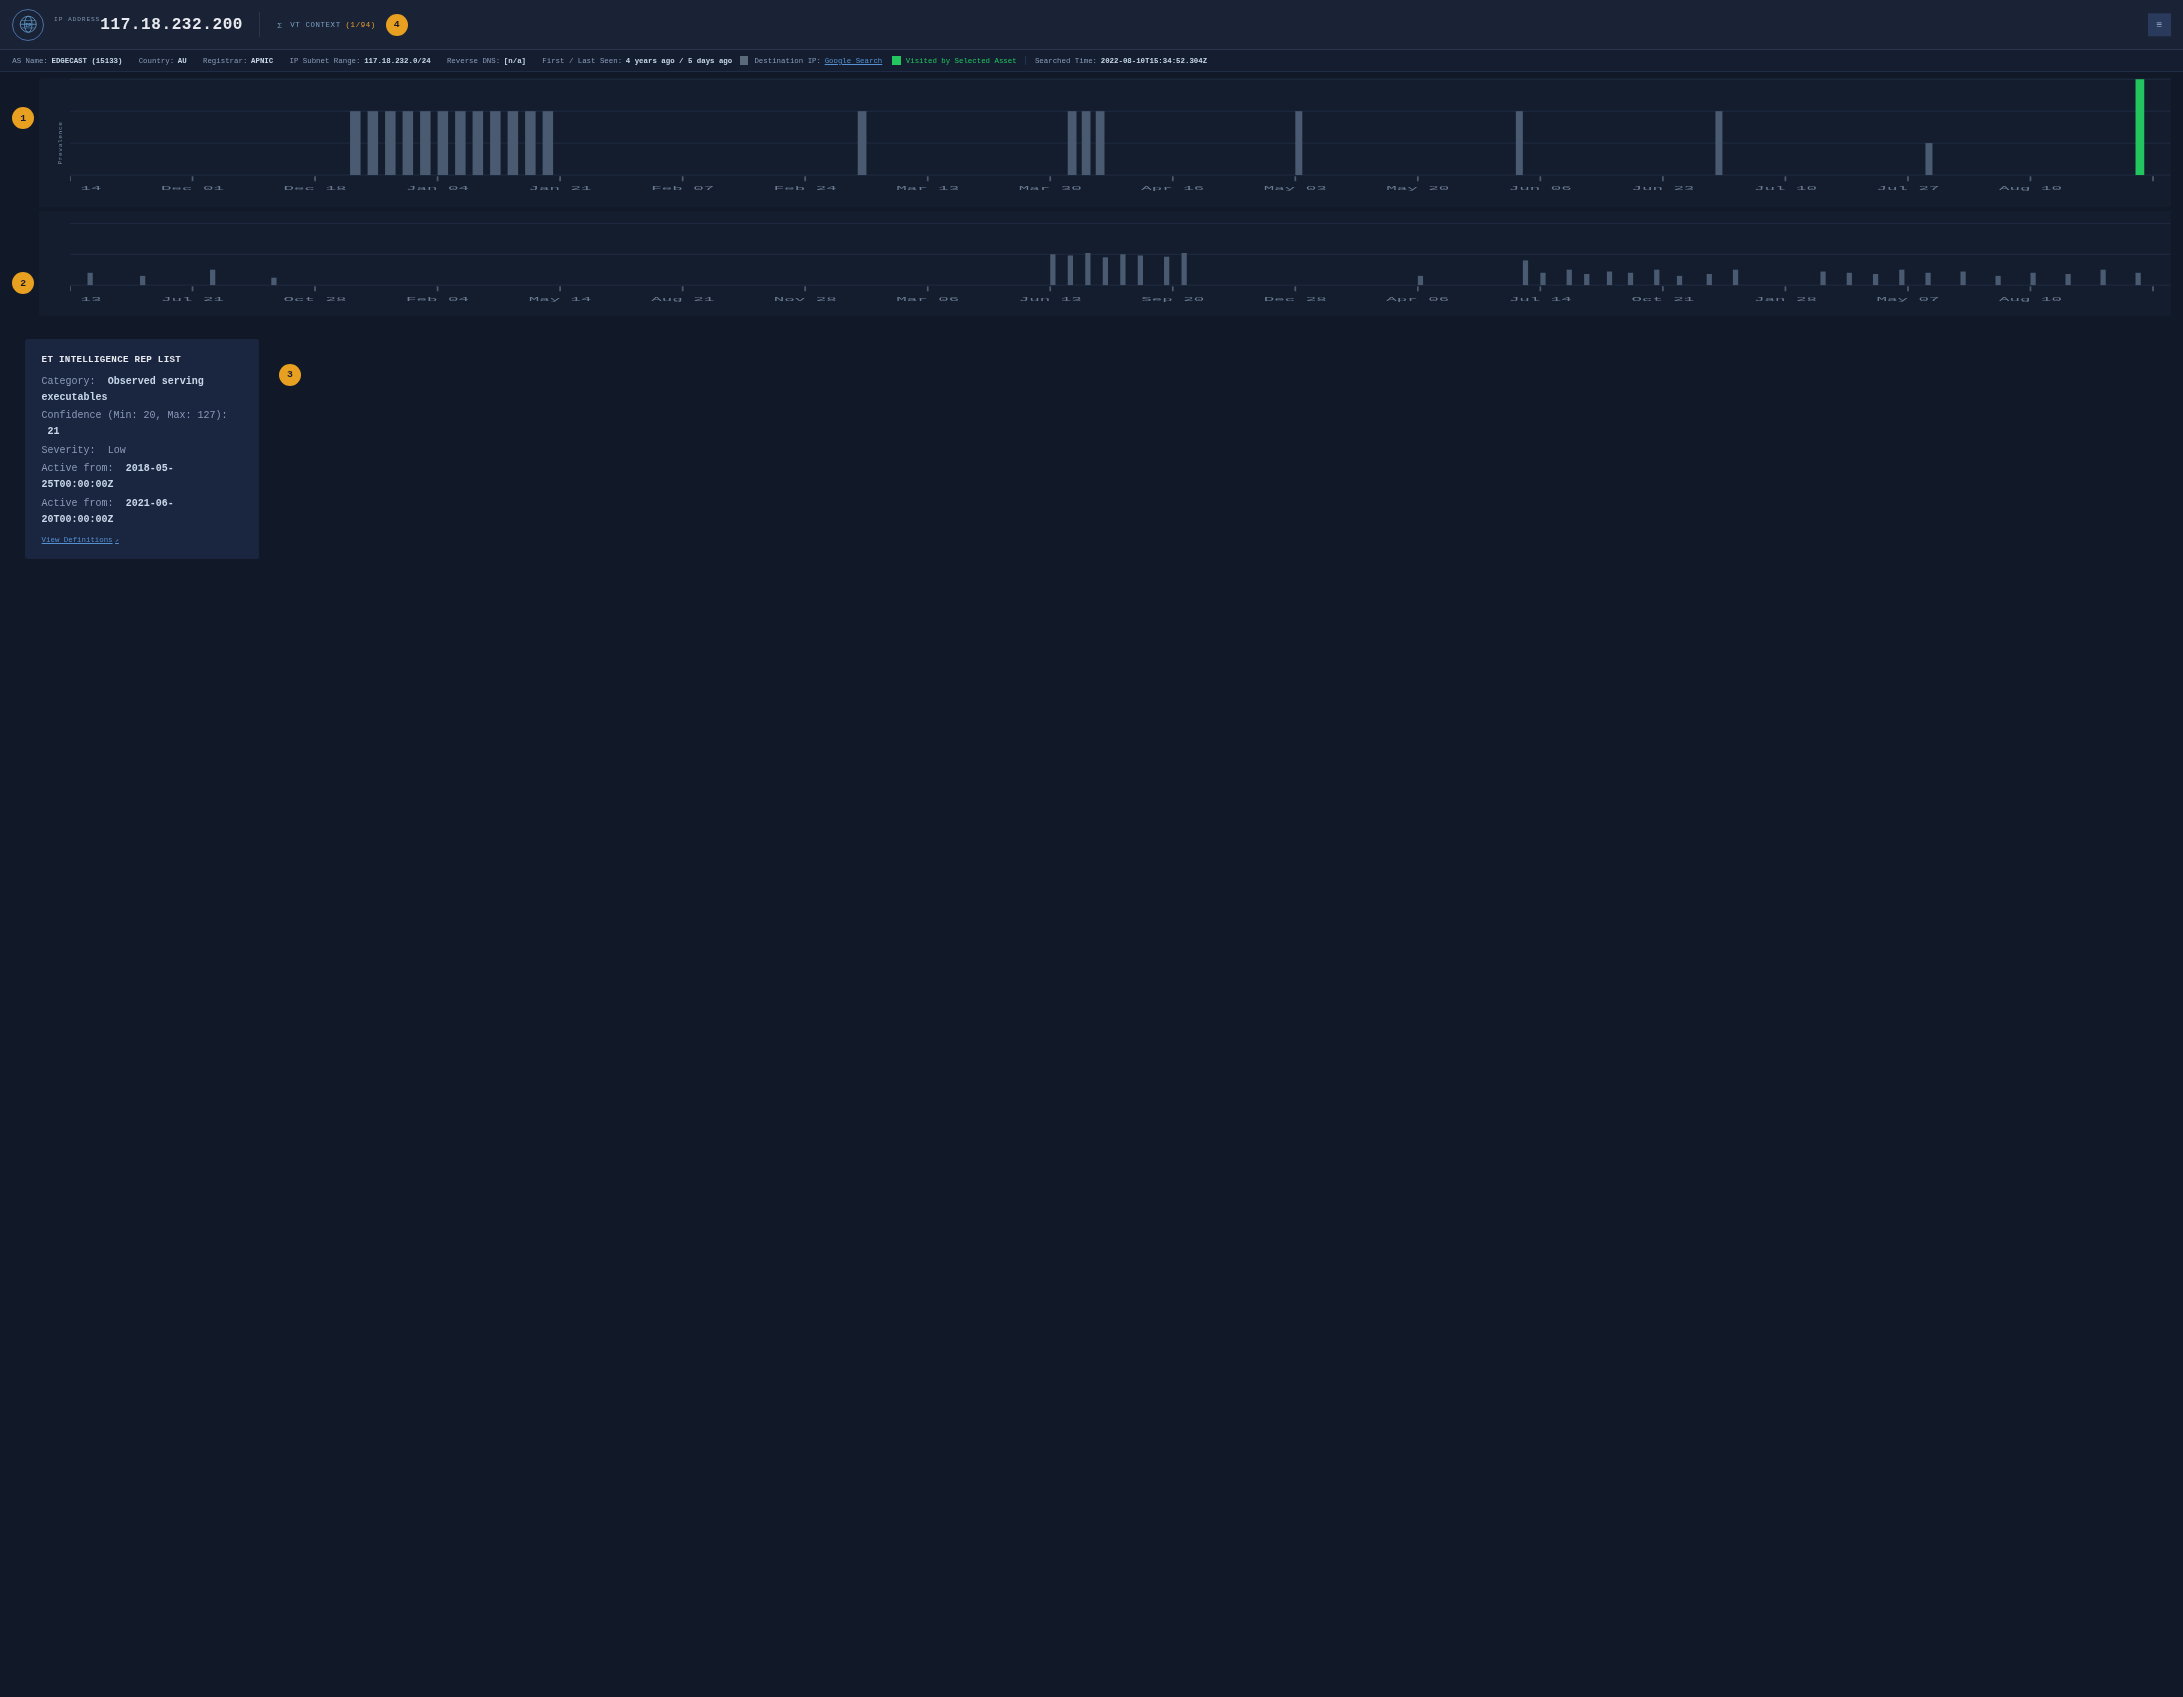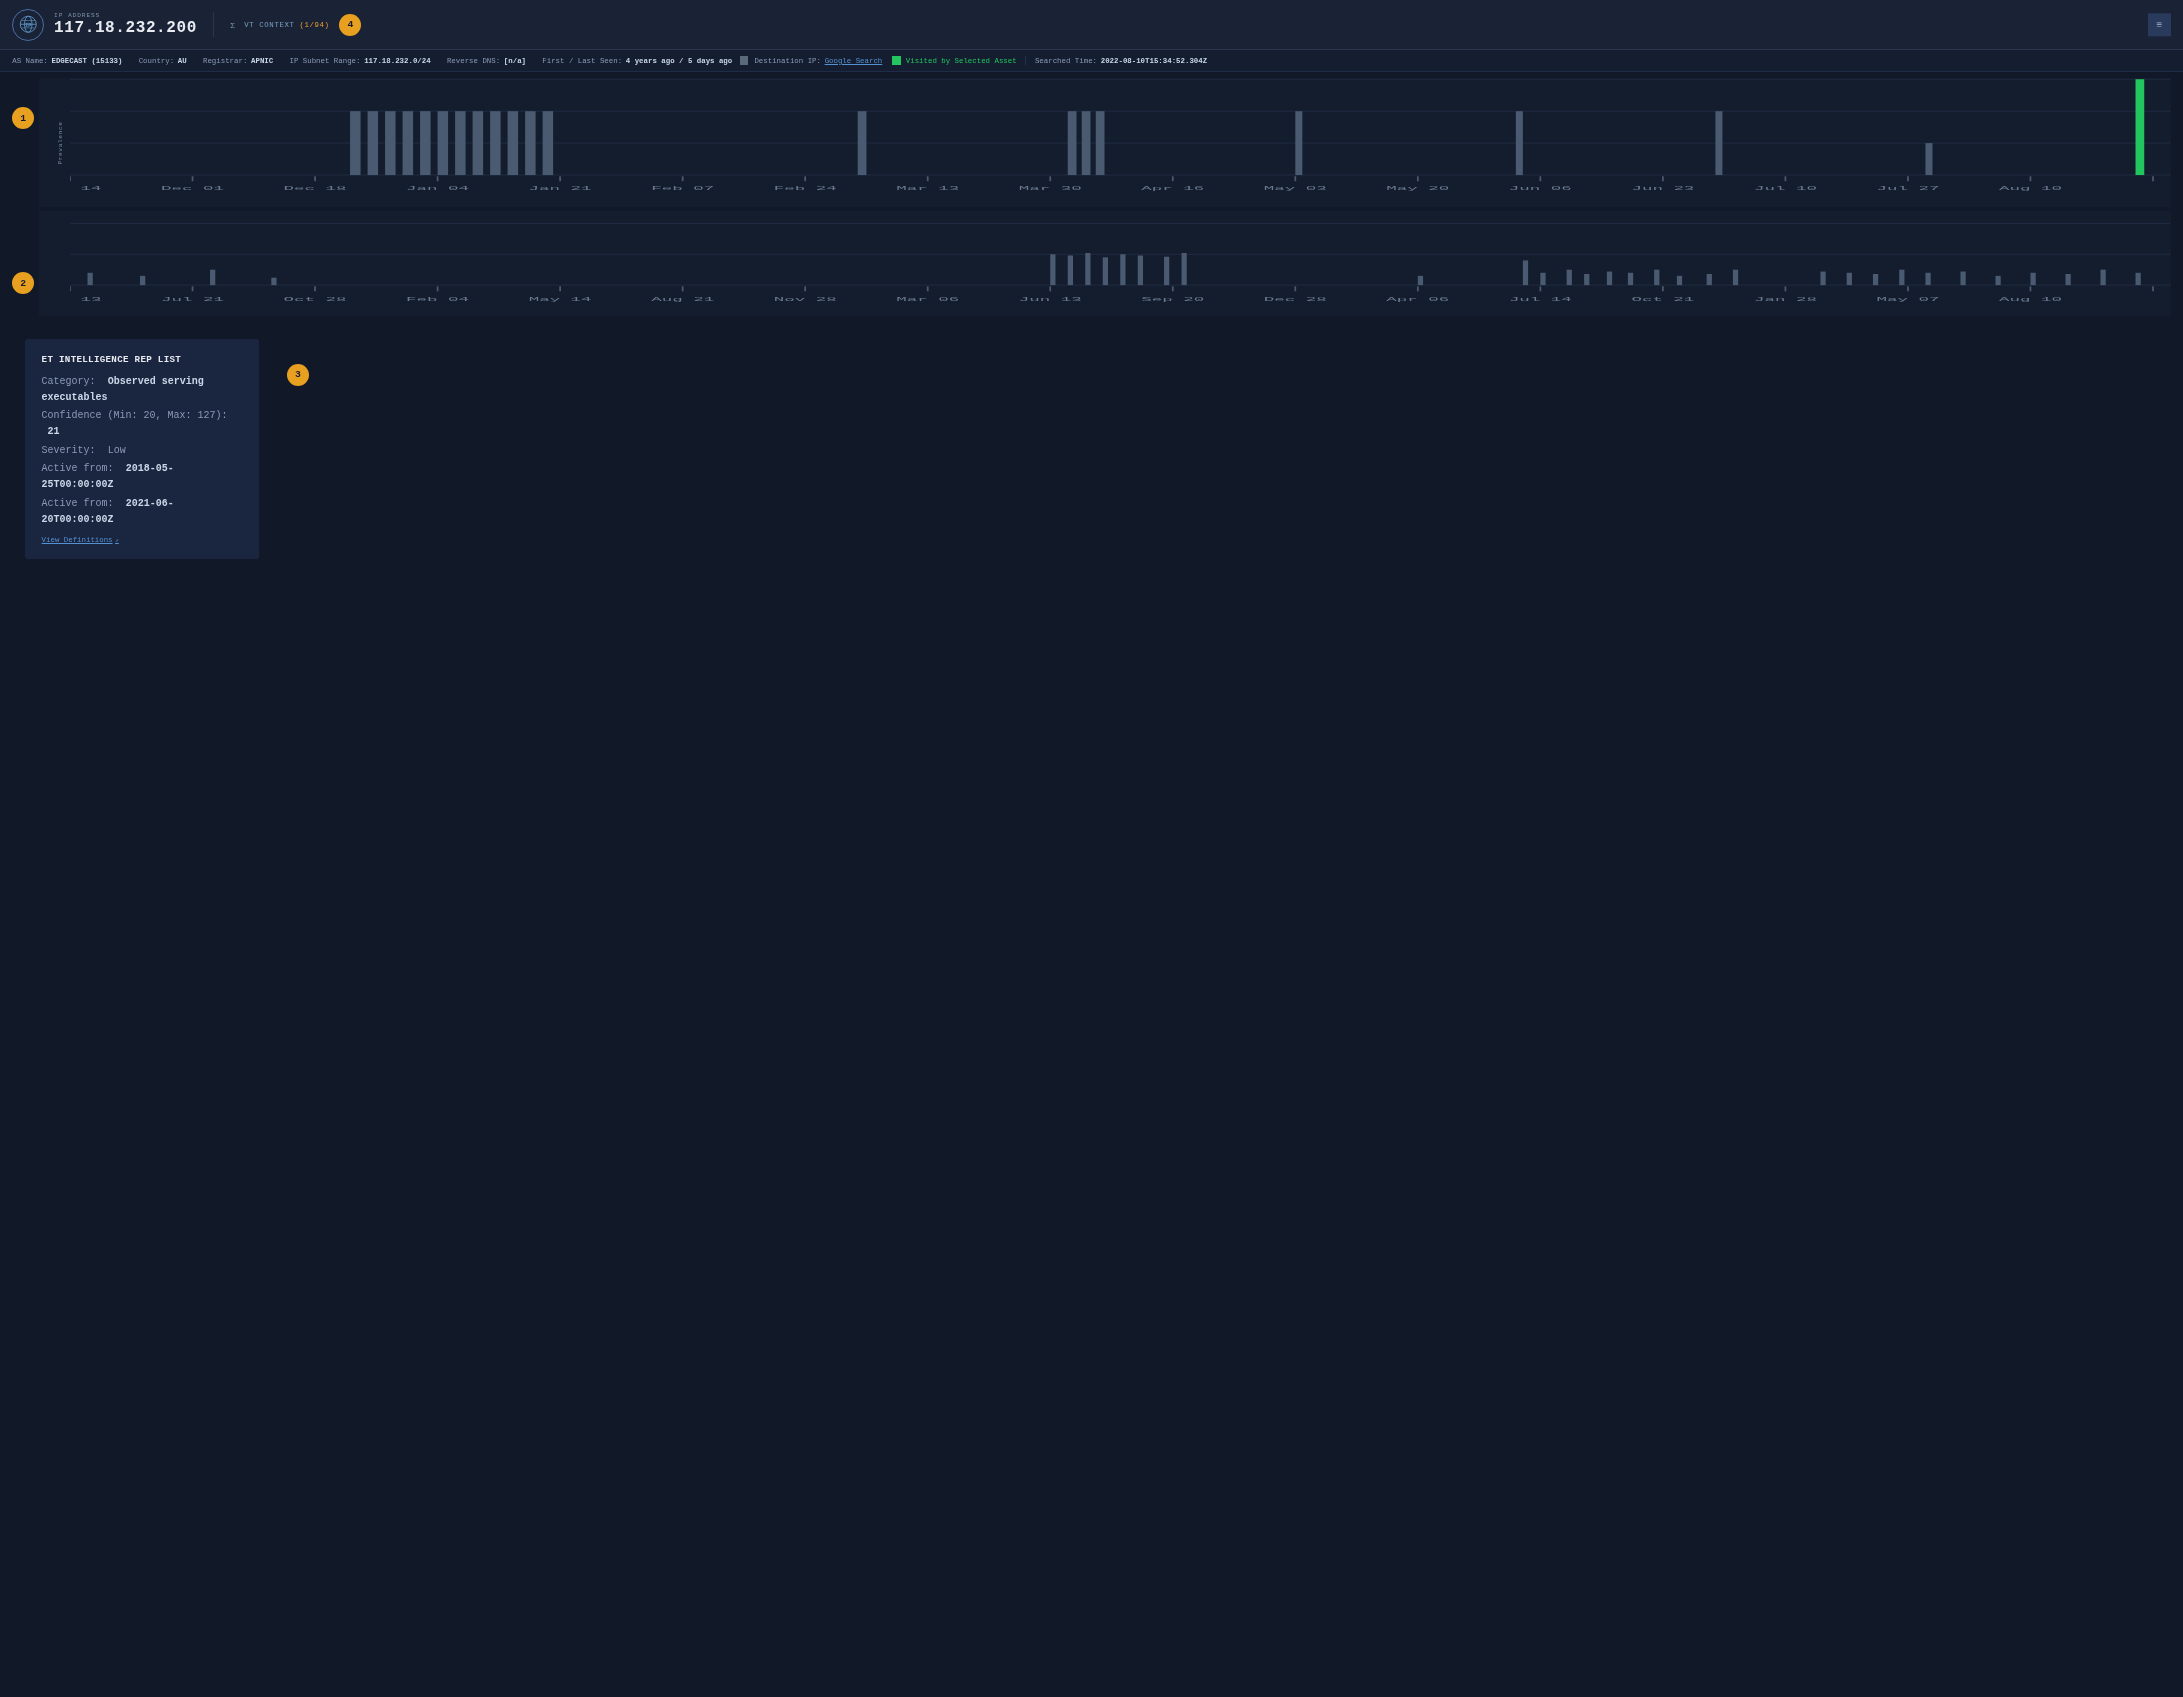--- a/index.html
+++ b/index.html
@@ -23,21 +23,21 @@
       width: 32px;
       height: 32px;
       border: 1.2px solid #4a6fa5;
       border-radius: 50%;
       display: flex;
       align-items: center;
       justify-content: center;
       color: #7aa3d0;
       font-size: 11px;
     }
-    .header-text-block { display: flex; flex-direction: column; }
+    .header-text-block { display: flex; }
     .ip-label { font-size: 6.2px; color: #7a8fa8; letter-spacing: 0.9px; text-transform: uppercase; }
     .ip-address { font-size: 16px; color: #e8eaf0; font-weight: bold; letter-spacing: 0.6px; }
     .divider-v { width: 0.6px; height: 24.6px; background: #2a3550; margin: 0 6.2px; }
     .vt-context {
       display: flex;
       align-items: center;
       gap: 4.9px;
       color: #7a9fc0;
       font-size: 7.4px;
       letter-spacing: 0.6px;
@@ -390,21 +390,21 @@
               <text x="1050" y="145" fill="#6a7a90" font-size="10" text-anchor="middle">May 07</text>
               <text x="1120" y="145" fill="#6a7a90" font-size="10" text-anchor="middle">Aug 10</text>
             </svg>
           </div>
         </div>
       </div>
     </div>
   </div>
 </div>
 
-<div style="display:flex; align-items:flex-start; padding: 9.8px 12.3px; gap: 16px;">
+<div style="display:flex; align-items:flex-start; padding: 9.8px 12.3px; gap: 8px;">
   <div class="info-card" style="position:relative;">
     <h3>ET INTELLIGENCE REP LIST</h3>
     <p>
       <span>Category:</span>
       &nbsp;<strong>Observed serving executables</strong>
     </p>
     <p>
       <span>Confidence (Min: 20, Max: 127):</span>
       &nbsp;<strong>21</strong>
     </p>

